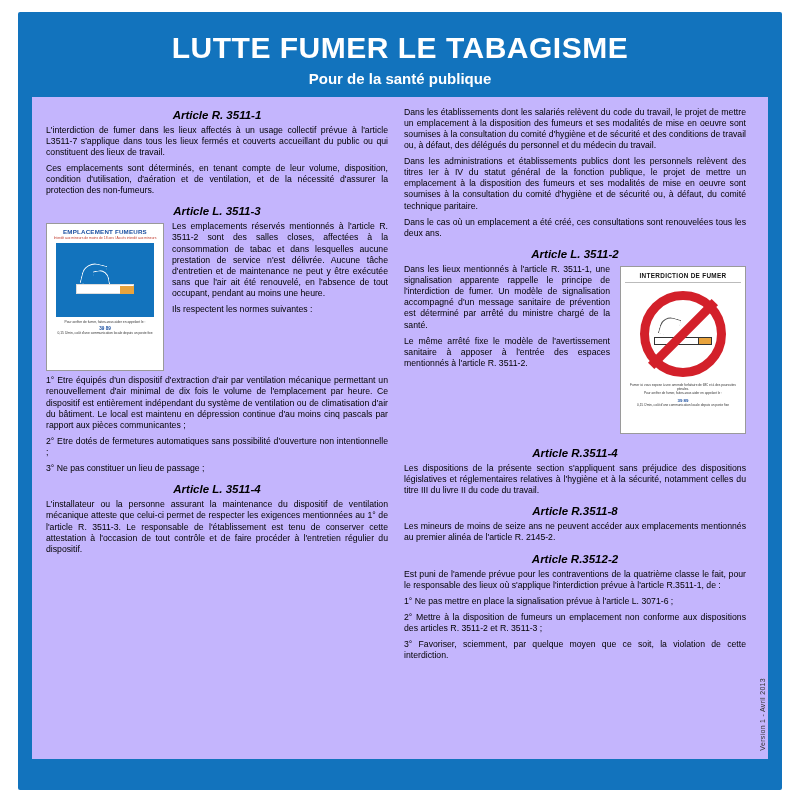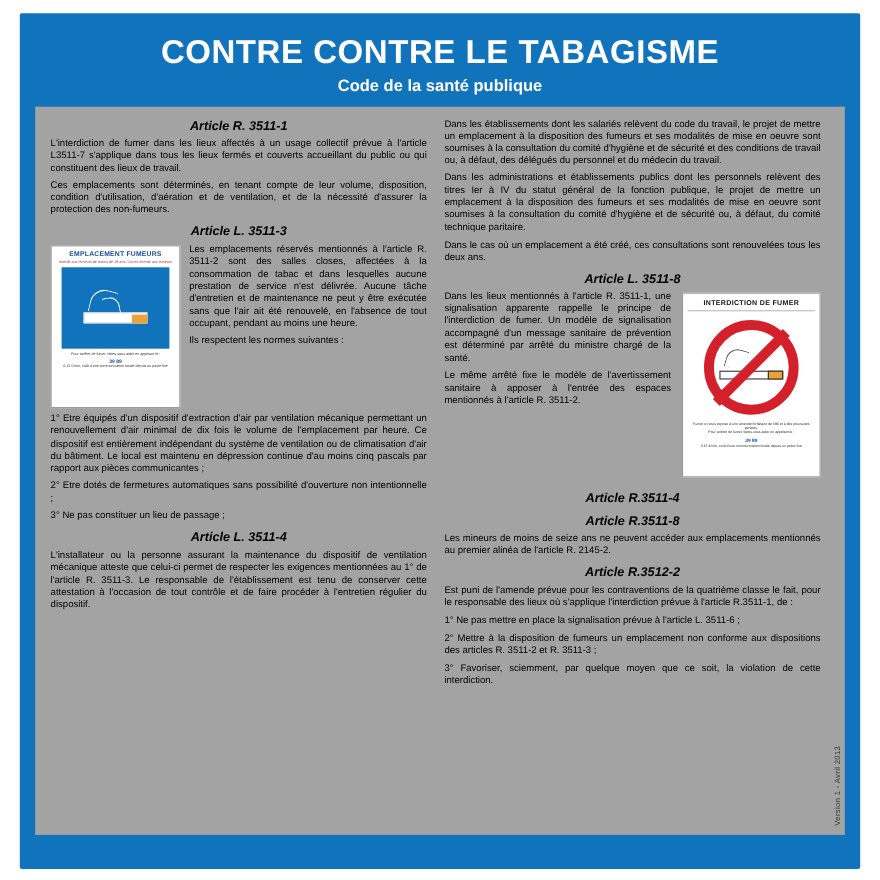--- a/index.html
+++ b/index.html
@@ -41,21 +41,21 @@
     letter-spacing: 0.5px;
     line-height: 1.05;
   }
   .header .subtitle {
     font-size: 15px;
     font-weight: bold;
     margin-top: 6px;
   }
   .sheet {
     position: relative;
-    background: #a3a3a3;
+    background: #c4b5fd;
     box-sizing: border-box;
     height: 662px;
     padding: 10px 22px 10px 14px;
   }
   .columns {
     display: flex;
     gap: 16px;
     height: 100%;
   }
   .col {
@@ -272,22 +272,22 @@
     letter-spacing: 0.3px;
   }
 </style>
 </head>
 <body>
 
 <div class="poster">
   <div class="frame">
 
     <div class="header">
-      <div class="title">CONTRE CONTRE LE TABAGISME</div>
-      <div class="subtitle">Code de la santé publique</div>
+      <div class="title">LUTTE FUMER LE TABAGISME</div>
+      <div class="subtitle">Pour de la santé publique</div>
     </div>
 
     <div class="sheet">
       <div class="columns">
 
         <div class="col">
 
           <h2 class="art">Article R. 3511-1</h2>
           <p class="body">L'interdiction de fumer dans les lieux affectés à un usage collectif prévue à l'article L3511-7 s'applique dans tous les lieux fermés et couverts accueillant du public ou qui constituent des lieux de travail.</p>
 
@@ -323,21 +323,21 @@
           <h2 class="art">Article L. 3511-4</h2>
           <p class="body">L'installateur ou la personne assurant la maintenance du dispositif de ventilation mécanique atteste que celui-ci permet de respecter les exigences mentionnées au 1° de l'article R. 3511-3. Le responsable de l'établissement est tenu de conserver cette attestation à l'occasion de tout contrôle et de faire procéder à l'entretien régulier du dispositif.</p>
         </div>
 
         <div class="col">
 
           <p class="body">Dans les établissements dont les salariés relèvent du code du travail, le projet de mettre un emplacement à la disposition des fumeurs et ses modalités de mise en oeuvre sont soumises à la consultation du comité d'hygiène et de sécurité et des conditions de travail ou, à défaut, des délégués du personnel et du médecin du travail.</p>
           <p class="body">Dans les administrations et établissements publics dont les personnels relèvent des titres Ier à IV du statut général de la fonction publique, le projet de mettre un emplacement à la disposition des fumeurs et ses modalités de mise en oeuvre sont soumises à la consultation du comité d'hygiène et de sécurité ou, à défaut, du comité technique paritaire.</p>
           <p class="body">Dans le cas où un emplacement a été créé, ces consultations sont renouvelées tous les deux ans.</p>
 
-          <h2 class="art">Article L. 3511-8</h2>
+          <h2 class="art">Article L. 3511-2</h2>
 
           <div class="wrapbox">
             <div class="pic-nosmoke">
               <div class="pn-title">INTERDICTION DE FUMER</div>
               <div class="pn-sign">
                 <div class="ring"></div>
                 <div class="nsmoke"></div>
                 <div class="ncig"></div>
                 <div class="ncig-filter"></div>
                 <div class="bar"></div>
@@ -346,27 +346,28 @@
               <div class="pn-foot">Pour arrêter de fumer, faites-vous aider en appelant le :</div>
               <div class="pn-law">39 89</div>
               <div class="pn-foot">0,15 €/min, coût d'une communication locale depuis un poste fixe</div>
             </div>
 
             <p class="body">Dans les lieux mentionnés à l'article R. 3511-1, une signalisation apparente rappelle le principe de l'interdiction de fumer. Un modèle de signalisation accompagné d'un message sanitaire de prévention est déterminé par arrêté du ministre chargé de la santé.</p>
             <p class="body">Le même arrêté fixe le modèle de l'avertissement sanitaire à apposer à l'entrée des espaces mentionnés à l'article R. 3511-2.</p>
           </div>
 
           <h2 class="art">Article R.3511-4</h2>
+          <p class="body">Les dispositions de la présente section s'appliquent sans préjudice des dispositions législatives et réglementaires relatives à l'hygiène et à la sécurité, notamment celles du titre III du livre II du code du travail.</p>
 
           <h2 class="art">Article R.3511-8</h2>
           <p class="body">Les mineurs de moins de seize ans ne peuvent accéder aux emplacements mentionnés au premier alinéa de l'article R. 2145-2.</p>
 
           <h2 class="art">Article R.3512-2</h2>
           <p class="body">Est puni de l'amende prévue pour les contraventions de la quatrième classe le fait, pour le responsable des lieux où s'applique l'interdiction prévue à l'article R.3511-1, de :</p>
-          <p class="body">1° Ne pas mettre en place la signalisation prévue à l'article L. 3511-6 ;</p>
+          <p class="body">1° Ne pas mettre en place la signalisation prévue à l'article L. 3071-6 ;</p>
           <p class="body">2° Mettre à la disposition de fumeurs un emplacement non conforme aux dispositions des articles R. 3511-2 et R. 3511-3 ;</p>
           <p class="body">3° Favoriser, sciemment, par quelque moyen que ce soit, la violation de cette interdiction.</p>
         </div>
 
       </div>
 
       <div class="version">Version 1 - Avril 2013</div>
     </div>
 
   </div>

